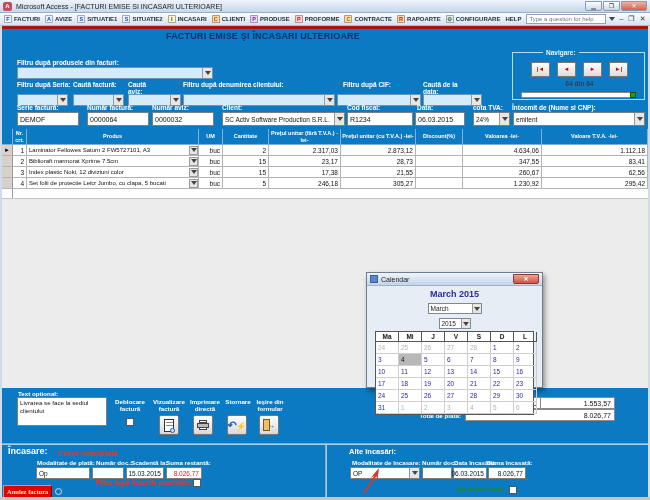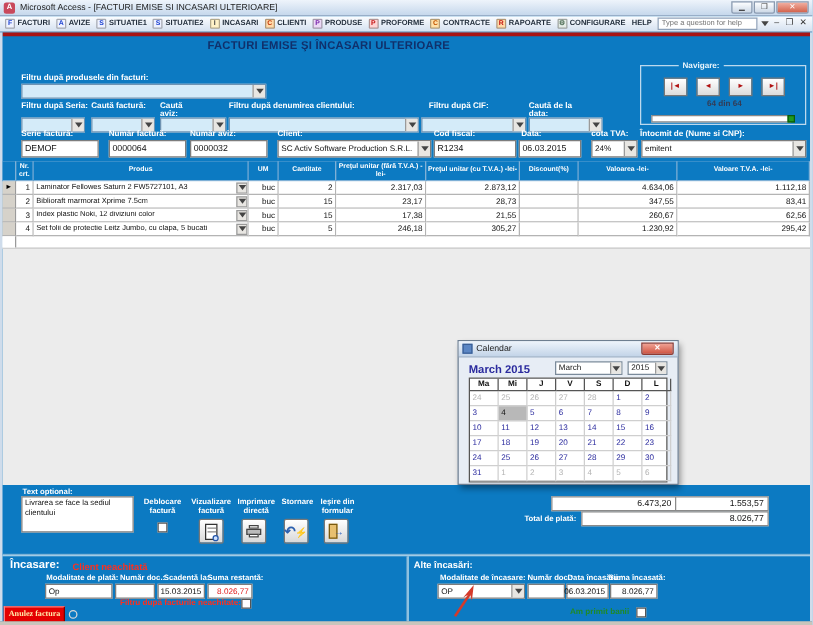--- a/index.html
+++ b/index.html
@@ -79,21 +79,21 @@
   .redlbl{font-size:6.5px;font-weight:bold;color:#ff2f1e;}
   .anulez{background:#e40000;border:1px solid #ff8080;border-bottom-color:#7a0000;border-right-color:#7a0000;color:#ffe9a8;font-size:6.5px;font-weight:bold;font-family:"Liberation Serif",serif;height:13px;padding:0 3px;display:flex;align-items:center;}
   .radio-c{width:7px;height:7px;border-radius:50%;border:1px solid #d8d8d8;background:transparent;}
 
   
   .calwin{left:366px;top:272px;width:177px;height:116px;background:#e7edf5;border:1px solid #6e7e90;box-shadow:2px 3px 5px rgba(0,0,0,.4);}
   .cal-titlebar{height:13px;background:linear-gradient(#eef4fb,#c3d4e8);border-bottom:1px solid #9fb2c8;display:flex;align-items:center;padding:0 3px;}
   .cal-icon{width:8px;height:8px;background:#5b86c4;border:1px solid #3a5f96;margin-right:3px;}
   .cal-title{font-size:7px;color:#222;}
   .cal-close{margin-left:auto;width:26px;height:10px;border:1px solid #8d3a32;border-radius:0 0 2px 2px;background:linear-gradient(#f0a294,#cf5341);color:#fff;font-size:6px;font-weight:bold;text-align:center;line-height:9px;}
-  .cal-head{display:flex;align-items:center;padding:3px 8px 2px 8px;gap:4px;}
+  .cal-head{display:flex;align-items:center;padding:3px 8px 2px 8px;gap:4px;flex-direction:column;}
   .cal-monthyear{font-size:9px;font-weight:bold;color:#2b2b9e;flex:1;}
   .cal-select{background:#fff;border:1px solid #7a8a9a;height:11px;display:flex;align-items:center;font-size:6.5px;color:#222;}
   .cal-select .val{flex:1;padding:0 2px;}
   .cal-select .arw{width:9px;height:100%;background:#e8e6e2;border-left:1px solid #9a9a9a;display:flex;align-items:center;justify-content:center;}
   .calgrid{margin:0 8px;display:grid;grid-template-columns:repeat(7,23px);background:#fff;border:1px solid #555;}
   .cal-dh{height:10px;border-right:1px solid #555;border-bottom:1px solid #555;font-size:6.5px;font-weight:bold;color:#111;display:flex;align-items:center;justify-content:center;}
   .cal-d{height:12px;border-right:1px solid #cfcfcf;border-bottom:1px solid #cfcfcf;font-size:6.5px;color:#2b2b9e;display:flex;align-items:center;padding-left:2px;}
   .cal-d.muted{color:#b3b3b3;}
   .cal-d.selected{background:#b8b8b8;color:#111;}
 
@@ -411,21 +411,21 @@
   <div class="abs small-lbl" style="left:166px;top:459px;">Suma restantă:</div>
   <div class="abs sfield" style="left:36px;top:467px;width:54px;">Op</div>
   <div class="abs sfield" style="left:92px;top:467px;width:32px;"></div>
   <div class="abs sfield right" style="left:126px;top:467px;width:38px;">15.03.2015</div>
   <div class="abs sfield right red-txt" style="left:166px;top:467px;width:36px;">8.026,77</div>
   <div class="abs redlbl" style="left:96px;top:479px;">Filtru după facturile neachitate:</div>
   <div class="abs chk" style="left:193px;top:479px;"></div>
   <div class="abs anulez" style="left:3px;top:485px;">Anulez factura</div>
   <div class="abs radio-c" style="left:55px;top:488px;"></div>
 
-  <div class="abs alt-title" style="left:331px;top:447px;">Alte încasări:</div>
+  <div class="abs alt-title" style="left:349px;top:447px;">Alte încasări:</div>
   <div class="abs small-lbl" style="left:352px;top:459px;">Modalitate de încasare:</div>
   <div class="abs small-lbl" style="left:422px;top:459px;">Număr doc.:</div>
   <div class="abs small-lbl" style="left:454px;top:459px;">Data încasării:</div>
   <div class="abs small-lbl" style="left:487px;top:459px;">Suma încasată:</div>
   <div class="abs sfield" style="left:350px;top:467px;width:70px;padding:0;">
     <span class="val" style="flex:1;padding:0 2px;">OP</span>
     <span class="arw" style="width:10px;height:100%;background:#e8e6e2;border-left:1px solid #9a9a9a;display:flex;align-items:center;justify-content:center;">
         <span class="tri"></span>
       </span>
   </div>

